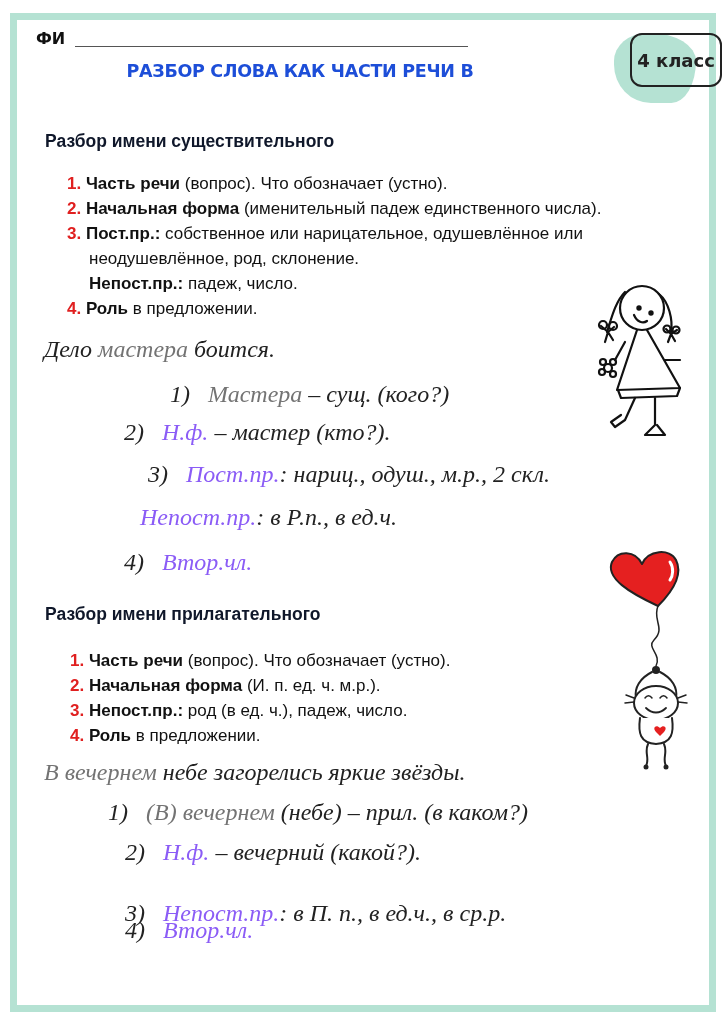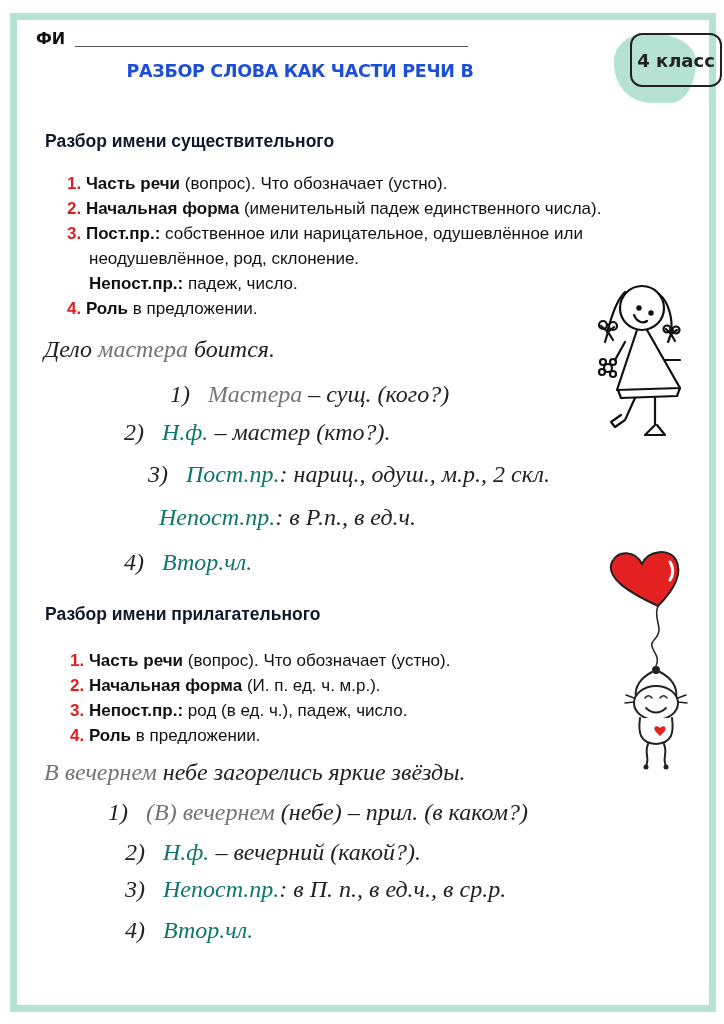--- a/index.html
+++ b/index.html
@@ -18,21 +18,21 @@
              font-family: "DejaVu Sans", sans-serif; font-weight: bold; font-size: 18px; color: #222; margin-left: 20px; }
     .title { left: 80px; top: 55px; width: 440px; text-align: center; color: #1d4ed8;
              font-family: "DejaVu Sans", sans-serif; font-weight: bold; font-size: 17.5px; line-height: 32px; letter-spacing: -0.3px; }
     .h2 { color: #0f172a; font-weight: bold; font-size: 17.5px; }
     .list { font-size: 17px; line-height: 25px; }
     .list .row { white-space: nowrap; }
     .num { color: #e02020; font-weight: bold; }
     .b { font-weight: bold; }
     .hw { font-family: "Liberation Serif", serif; font-style: italic; font-size: 24px; color: #222; white-space: nowrap; }
     .g { color: #737373; }
-    .bl { color: #0f766e; }
+    .bl { color: #8b5cf6; }
   </style>
 </head>
 <body>
 
 <div class="frame"></div>
 
 <div class="abs fi">ФИ</div>
 <div class="abs fi-line"></div>
 
 <div class="abs badge-wrap">
@@ -55,21 +55,21 @@
   <div class="row"><span class="num">4.</span> <span class="b">Роль</span><span> в предложении.</span></div>
 </div>
 
 <div class="abs hw" style="left:44px; top:336px;">
   <span>Дело </span><span class="g">мастера</span><span> боится.</span>
 </div>
 
 <div class="abs hw" style="left:124px; top:381px;margin-left:46px;"><span>1)</span>&nbsp;&nbsp; <span class="g">Мастера</span><span> – сущ. (кого?)</span></div>
 <div class="abs hw" style="left:124px; top:419px;"><span>2)</span>&nbsp;&nbsp; <span class="bl">Н.ф.</span><span> – мастер (кто?).</span></div>
 <div class="abs hw" style="left:124px; top:461px;margin-left:24px;"><span>3)</span>&nbsp;&nbsp; <span class="bl">Пост.пр.</span><span>: нариц., одуш., м.р., 2 скл.</span></div>
-<div class="abs hw" style="left:159px; top:504px;"><span class="bl">Непост.пр.</span><span>: в Р.п., в ед.ч.</span></div>
+<div class="abs hw" style="left:140px; top:504px;"><span class="bl">Непост.пр.</span><span>: в Р.п., в ед.ч.</span></div>
 <div class="abs hw" style="left:124px; top:549px;"><span>4)</span>&nbsp;&nbsp; <span class="bl">Втор.чл.</span></div>
 
 <svg class="abs" style="left:585px; top:280px;" width="115" height="160" viewBox="0 0 115 160" fill="none" stroke="#111" stroke-width="2.2" stroke-linecap="round" stroke-linejoin="round">
   <circle cx="57" cy="28" r="22"></circle>
   <path d="M40 12 C30 22 26 40 22 52"></path>
   <path d="M74 14 C84 22 88 40 86 52"></path>
   <circle cx="54" cy="28" r="1.6" fill="#111"></circle>
     <circle cx="66" cy="33" r="1.6" fill="#111"></circle>
   <path d="M49 35 C52 42 58 44 62 41"></path>
   <path d="M23 52 l-7 -6 M23 52 l6 -5 M23 52 l-3 10 M23 52 l5 8"></path>
@@ -99,21 +99,21 @@
   <div class="row"><span class="num">3.</span> <span class="b">Непост.пр.:</span><span> род (в ед. ч.), падеж, число.</span></div>
   <div class="row"><span class="num">4.</span> <span class="b">Роль</span><span> в предложении.</span></div>
 </div>
 
 <div class="abs hw" style="left:44px; top:759px;">
   <span class="g">В вечернем</span><span> небе загорелись яркие звёзды.</span>
 </div>
 
 <div class="abs hw" style="left:108px; top:799px;"><span>1)</span>&nbsp;&nbsp; <span class="g">(В) вечернем</span><span> (небе) – прил. (в каком?)</span></div>
 <div class="abs hw" style="left:125px; top:839px;"><span>2)</span>&nbsp;&nbsp; <span class="bl">Н.ф.</span><span> – вечерний (какой?).</span></div>
-<div class="abs hw" style="left:125px; top:876px;"><span>3)</span>&nbsp;&nbsp; <span class="bl">Непост.пр.</span><span>: в П. п., в ед.ч., в ср.р.</span></div>
+<div class="abs hw" style="left:125px; top:900px;"><span>3)</span>&nbsp;&nbsp; <span class="bl">Непост.пр.</span><span>: в П. п., в ед.ч., в ср.р.</span></div>
 <div class="abs hw" style="left:125px; top:917px;"><span>4)</span>&nbsp;&nbsp; <span class="bl">Втор.чл.</span></div>
 
 <svg class="abs" style="left:600px; top:548px;" width="100" height="225" viewBox="0 0 100 225" stroke-linecap="round" stroke-linejoin="round">
   <path d="M58 58 C30 45 5 30 12 14 C18 2 35 2 42 16 C48 2 70 0 76 12 C84 28 70 46 58 58 Z" fill="#e52020" stroke="#222" stroke-width="2"></path>
   <path d="M70 14 C74 20 73 28 70 32" stroke="#fff" stroke-width="3" fill="none"></path>
   <path d="M58 58 C52 72 66 80 54 92 C46 100 62 106 56 118" stroke="#222" stroke-width="1.5" fill="none"></path>
   <circle cx="56" cy="122" r="4" fill="#222"></circle>
   <path d="M52 124 C40 130 34 140 36 150 M60 124 C72 130 78 140 76 150" stroke="#222" stroke-width="2" fill="none"></path>
   <ellipse cx="56" cy="155" rx="22" ry="17" fill="#fff" stroke="#222" stroke-width="2"></ellipse>
   <path d="M34 150 l-8 -3 M34 154 l-9 1 M78 150 l8 -3 M78 154 l9 1" stroke="#222" stroke-width="1.5"></path>

